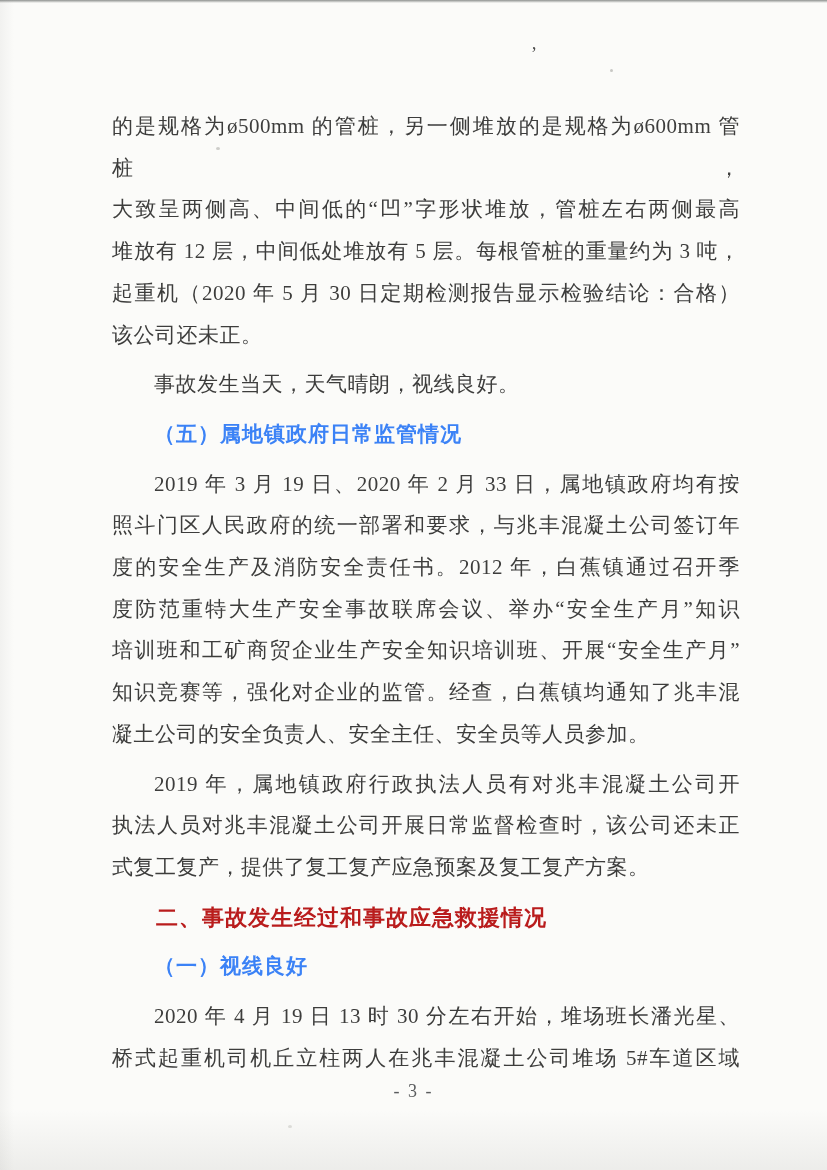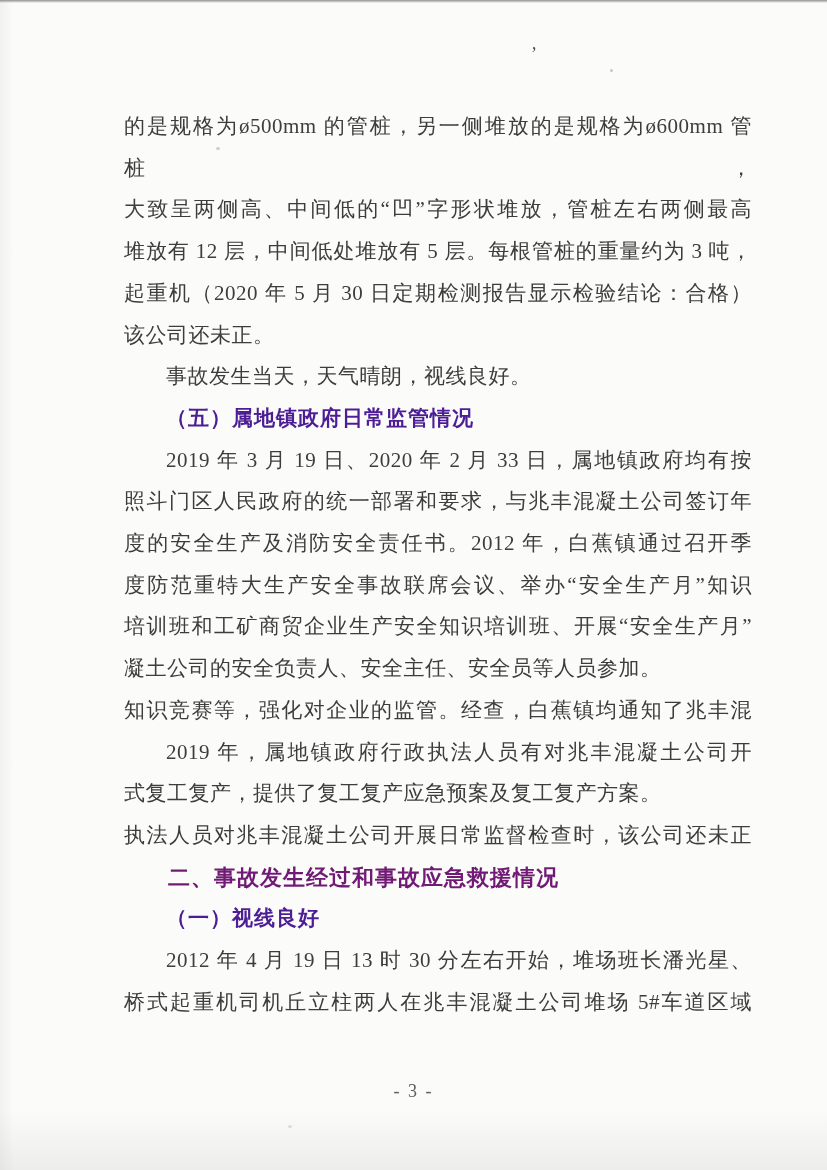--- a/index.html
+++ b/index.html
@@ -21,42 +21,42 @@
     background:linear-gradient(to top,rgba(110,110,104,0.10),rgba(110,110,104,0));
     pointer-events:none;
   }
   .shade-left{
     position:absolute;left:0;top:0;width:14px;height:1170px;
     background:linear-gradient(to right,rgba(90,90,85,0.06),rgba(90,90,85,0));
     pointer-events:none;
   }
   .content{
     position:absolute;
-    left:124px;top:106px;width:628px;
+    left:112px;top:106px;width:628px;
     color:#3d3d3c;
     font-size:21px;
     line-height:41.7px;
     letter-spacing:0.5px;
   }
   .ln{white-space:nowrap;}
   .fill{
     white-space:normal;
     text-align:justify;
     text-align-last:justify;
   }
-  .ind{text-indent:2em;}
+  .ind{text-indent:2em;margin-top:8px;}
   .h-serif{
     font-weight:bold;
-    color:#4c1d95;
+    color:#3b82f6;
     letter-spacing:1px;
   }
   .h-sans{
     font-family:"Liberation Sans","DejaVu Sans",sans-serif;
     font-weight:bold;
-    color:#701a75;
+    color:#b91c1c;
     font-size:22px;
     letter-spacing:1px;
   }
   .footer{
     position:absolute;left:0;top:1081px;width:827px;
     text-align:center;
     font-size:18px;
     color:#5a5c5e;
     letter-spacing:2px;
   }
@@ -88,27 +88,27 @@
     <div class="ln fill">堆放有 12 层，中间低处堆放有 5 层。每根管桩的重量约为 3 吨，</div>
     <div class="ln fill">起重机（2020 年 5 月 30 日定期检测报告显示检验结论：合格）</div>
     <div class="ln">该公司还未正。</div>
     <div class="ln ind">事故发生当天，天气晴朗，视线良好。</div>
     <div class="ln ind h-serif">（五）属地镇政府日常监管情况</div>
     <div class="ln ind fill">2019 年 3 月 19 日、2020 年 2 月 33 日，属地镇政府均有按</div>
     <div class="ln fill">照斗门区人民政府的统一部署和要求，与兆丰混凝土公司签订年</div>
     <div class="ln fill">度的安全生产及消防安全责任书。2012 年，白蕉镇通过召开季</div>
     <div class="ln fill">度防范重特大生产安全事故联席会议、举办“安全生产月”知识</div>
     <div class="ln fill">培训班和工矿商贸企业生产安全知识培训班、开展“安全生产月”</div>
+    <div class="ln fill">知识竞赛等，强化对企业的监管。经查，白蕉镇均通知了兆丰混</div>
     <div class="ln">凝土公司的安全负责人、安全主任、安全员等人员参加。</div>
-    <div class="ln fill">知识竞赛等，强化对企业的监管。经查，白蕉镇均通知了兆丰混</div>
     <div class="ln ind fill">2019 年，属地镇政府行政执法人员有对兆丰混凝土公司开</div>
+    <div class="ln fill">执法人员对兆丰混凝土公司开展日常监督检查时，该公司还未正</div>
     <div class="ln">式复工复产，提供了复工复产应急预案及复工复产方案。</div>
-    <div class="ln fill">执法人员对兆丰混凝土公司开展日常监督检查时，该公司还未正</div>
     <div class="ln ind h-sans">二、事故发生经过和事故应急救援情况</div>
     <div class="ln ind h-serif">（一）视线良好</div>
-    <div class="ln ind fill">2012 年 4 月 19 日 13 时 30 分左右开始，堆场班长潘光星、</div>
+    <div class="ln ind fill">2020 年 4 月 19 日 13 时 30 分左右开始，堆场班长潘光星、</div>
     <div class="ln fill">桥式起重机司机丘立柱两人在兆丰混凝土公司堆场 5#车道区域</div>
   </div>
 
   <div class="footer">- 3 -</div>
 
   <div class="shade-bottom"></div>
 </div>
 
 </body></html>

